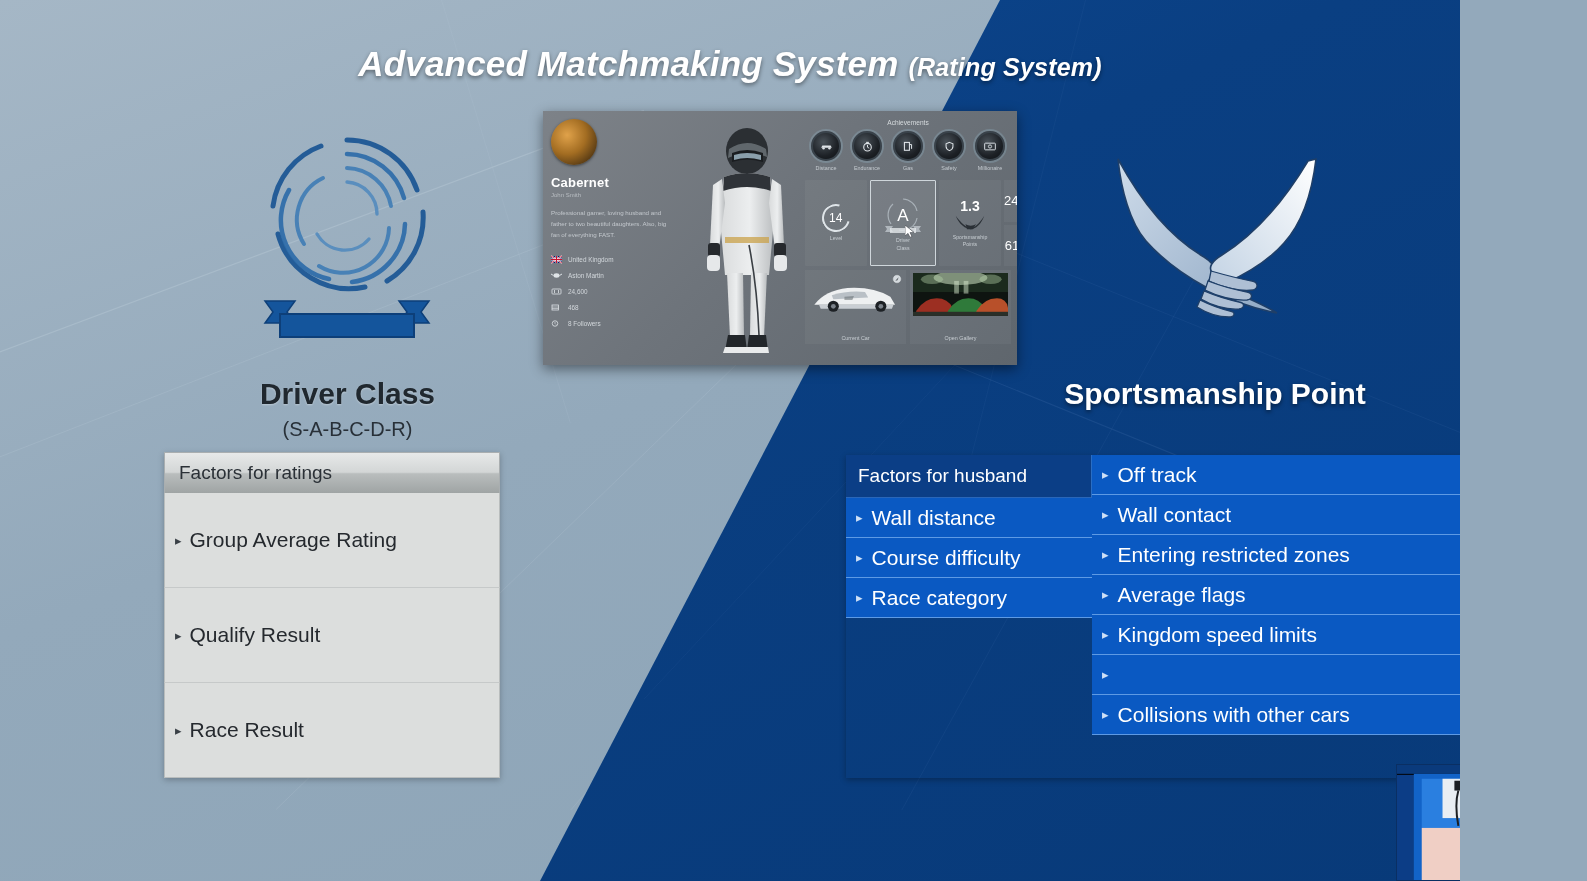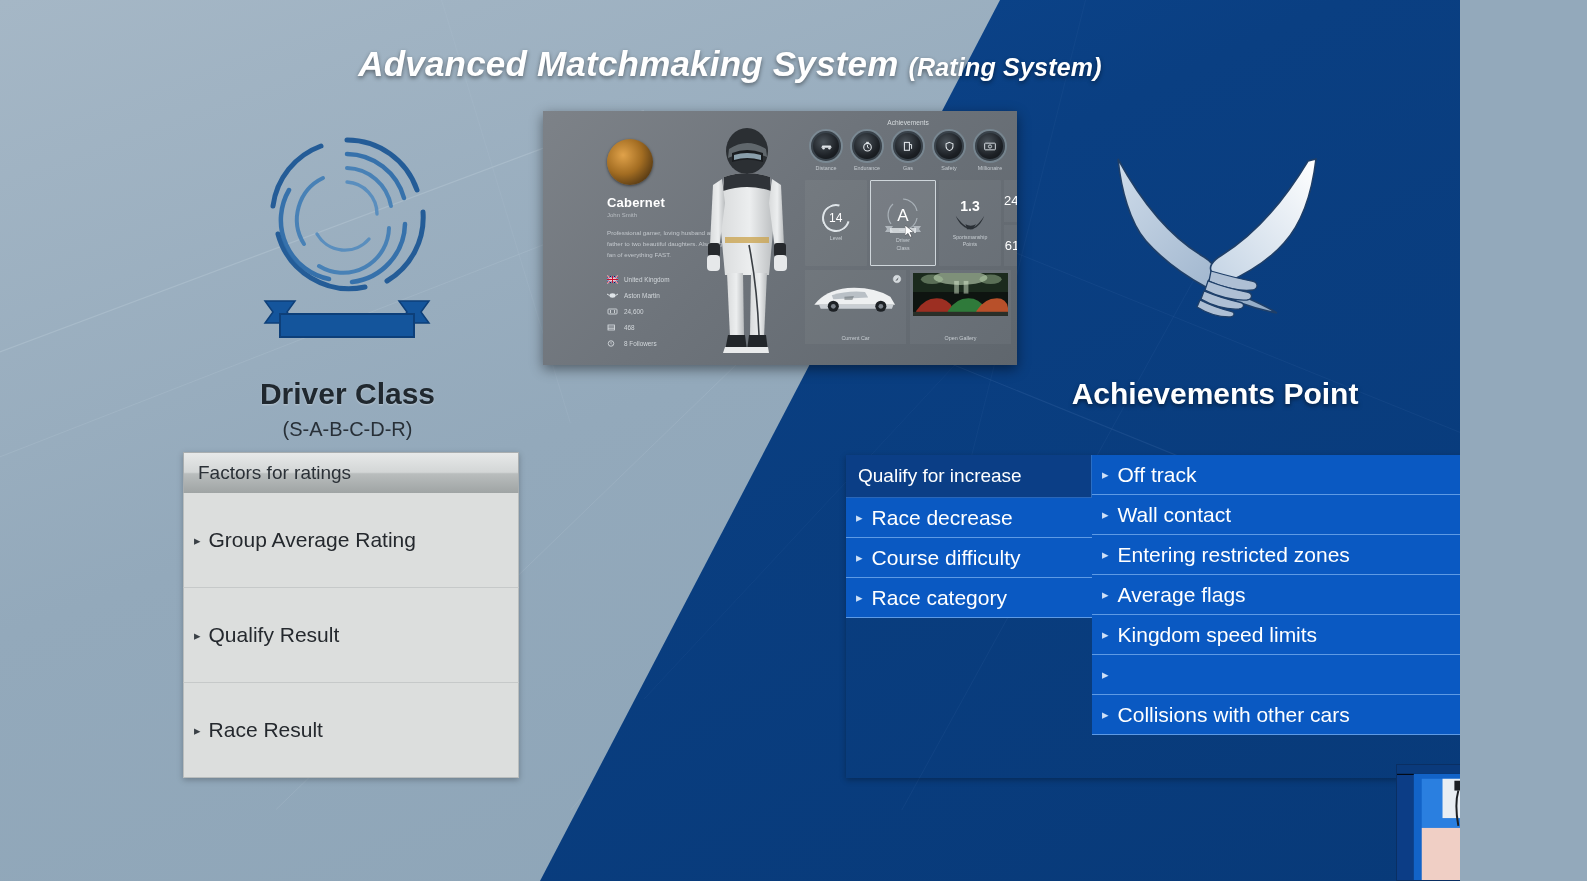--- a/index.html
+++ b/index.html
@@ -64,21 +64,21 @@
   }
 
   
   #driver-class-logo{ position:absolute; left:247px; top:124px; width:200px; height:220px; }
 
   
   #sportsmanship-logo{ position:absolute; left:1112px; top:145px; width:210px; height:175px; }
 
   
   #left-table{
-    position:absolute; left:183px; top:452px; width:336px;
+    position:absolute; left:164px; top:452px; width:336px;
     box-shadow:0 2px 6px rgba(0,0,0,.25);
   }
   #left-table .thead{
     background:linear-gradient(180deg,#e7e9e9 0%,#d3d6d6 48%,#b9bdbd 52%,#9fa4a4 100%);
     color:#2b3137; font-size:19px; font-weight:normal;
     padding:9px 0 9px 14px; border:1px solid #a9aeb0; border-bottom:none;
   }
   #left-table .trow{
     background:#dcdedd;
     color:#25292e;
@@ -118,21 +118,21 @@
   .tri-light{ color:#cfe1f7; font-size:13px; margin-right:9px; }
 
   
   #game-panel{
     position:absolute; left:543px; top:111px; width:474px; height:254px;
     background:linear-gradient(135deg,#7d8288 0%,#6e747b 45%,#5f666d 100%);
     box-shadow:0 4px 12px rgba(0,0,0,.45);
     overflow:hidden;
     font-family:"Liberation Sans", sans-serif;
   }
-  #gp-profile{ position:absolute; left:0; top:0; width:148px; height:254px; padding:28px;margin-left:36px; }
+  #gp-profile{ position:absolute; left:0; top:0; width:148px; height:254px; padding:8px; }
   .gp-avatar{
     width:46px; height:46px; border-radius:50%;
     background:radial-gradient(circle at 35% 35%,#e0a24a 0%,#a36d22 45%,#271a0b 100%);
     box-shadow:0 1px 3px rgba(0,0,0,.5);
   }
   .gp-name{ color:#fff; font-size:13px; font-weight:bold; margin-top:10px; letter-spacing:.2px; }
   .gp-realname{ color:#b9bec3; font-size:6px; margin-top:2px; }
   .gp-bio{ color:#c3c8cd; font-size:6.2px; line-height:1.75; margin-top:10px; width:125px; }
   .gp-stats{ margin-top:14px; }
   .gp-stat{ display:flex; align-items:center; gap:6px; margin-bottom:7px; }
@@ -289,28 +289,28 @@
              L100 128 C96 122 100 116 110 110 C142 90 172 56 196 16 Z" fill="url(#hs-r)" stroke="#1f3f68" stroke-width="1.6"></path>
 
     <g fill="#aebfd4" stroke="#1f3f68" stroke-width="1.3">
       <path d="M99 126 C113 130 128 134 140 136 C146 137 147 143 141 145 C128 147 110 142 97 136 Z"></path>
       <path d="M96 136 C109 141 124 145 135 147 C141 148 141 154 135 155 C122 156 105 151 93 145 Z"></path>
       <path d="M92 146 C104 151 117 155 127 157 C133 158 133 163 127 164 C114 165 99 160 89 154 Z"></path>
       <path d="M88 155 C98 160 109 164 118 166 C124 167 123 172 117 172 C105 172 93 167 85 162 Z"></path>
     </g>
   </svg>
 
-  <div class="sec-title" id="sportsmanship-title">Achievements Point</div>
+  <div class="sec-title" id="sportsmanship-title">Sportsmanship Point</div>
 
   <div id="right-table">
     <div class="rt-col left-col">
-      <div class="rt-head">Qualify for increase</div>
-      <div class="rt-cell">
-        <span class="tri-light">▸</span>
-        <span>Race decrease</span>
+      <div class="rt-head">Factors for husband</div>
+      <div class="rt-cell">
+        <span class="tri-light">▸</span>
+        <span>Wall distance</span>
       </div>
       <div class="rt-cell">
         <span class="tri-light">▸</span>
         <span>Course difficulty</span>
       </div>
       <div class="rt-cell">
         <span class="tri-light">▸</span>
         <span>Race category</span>
       </div>
       <div class="rt-cell empty"></div>

